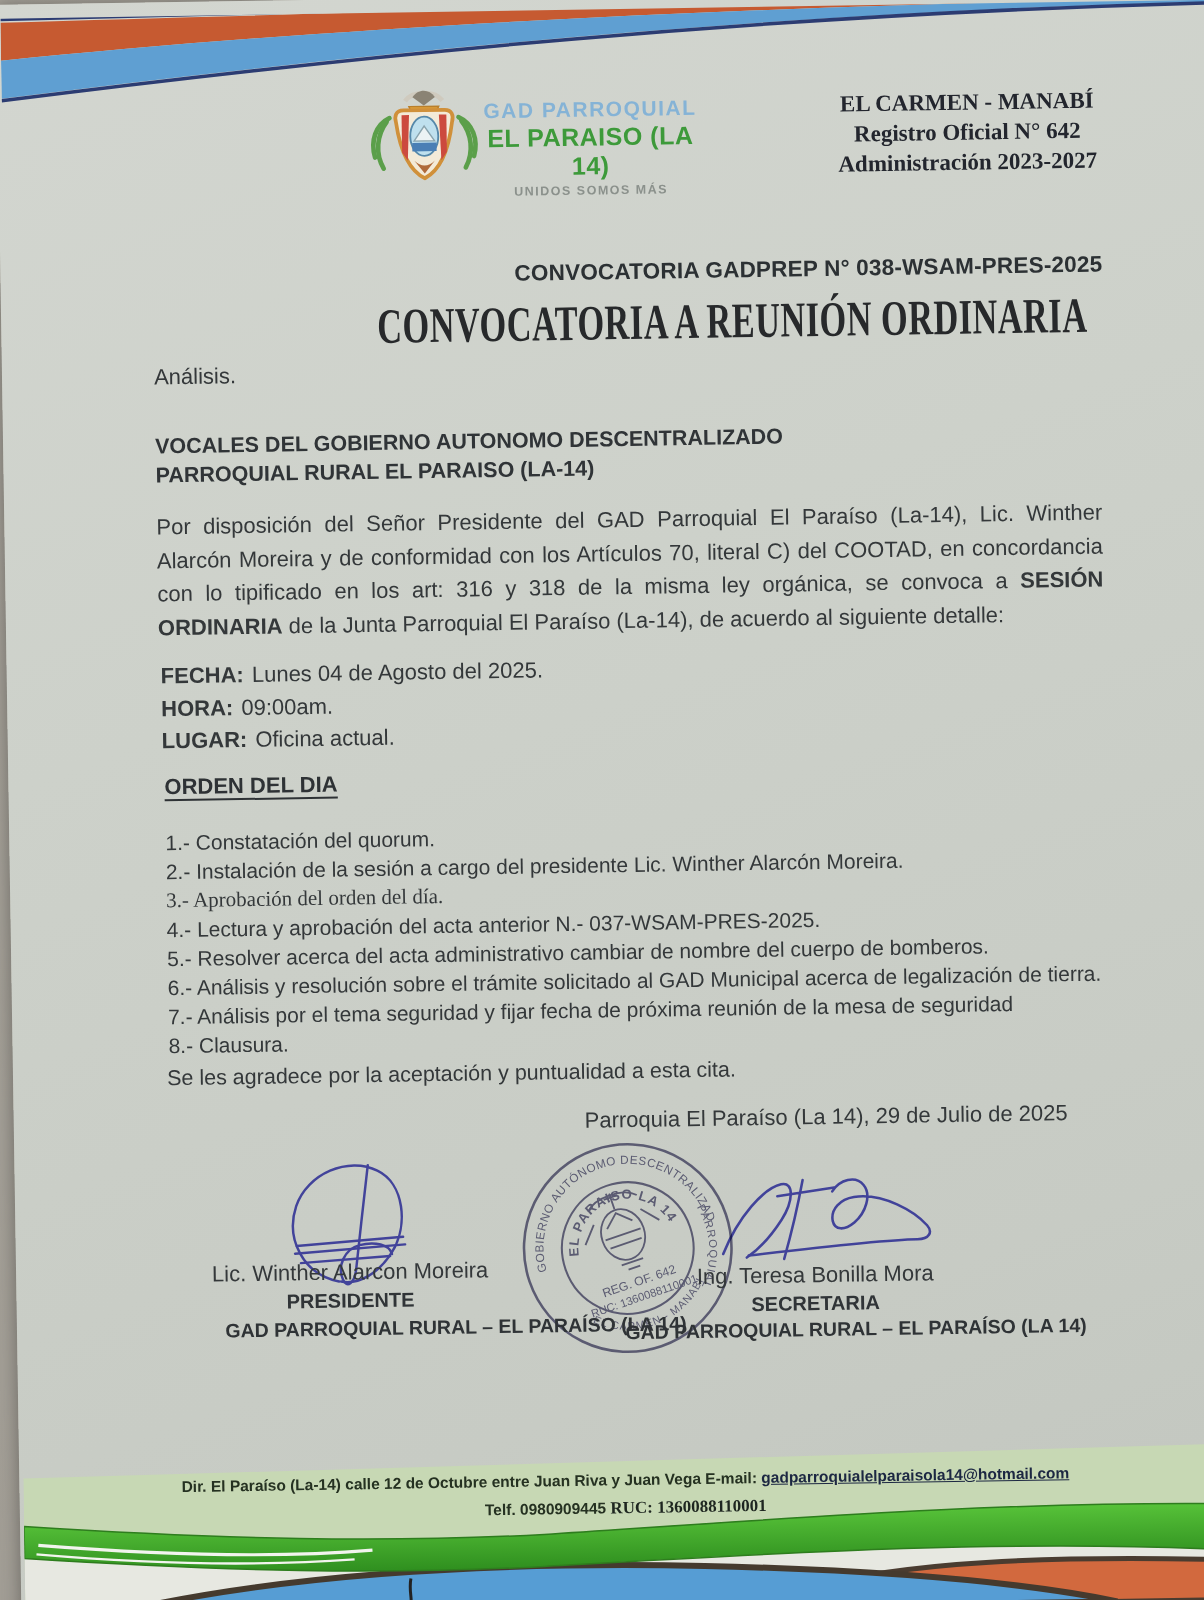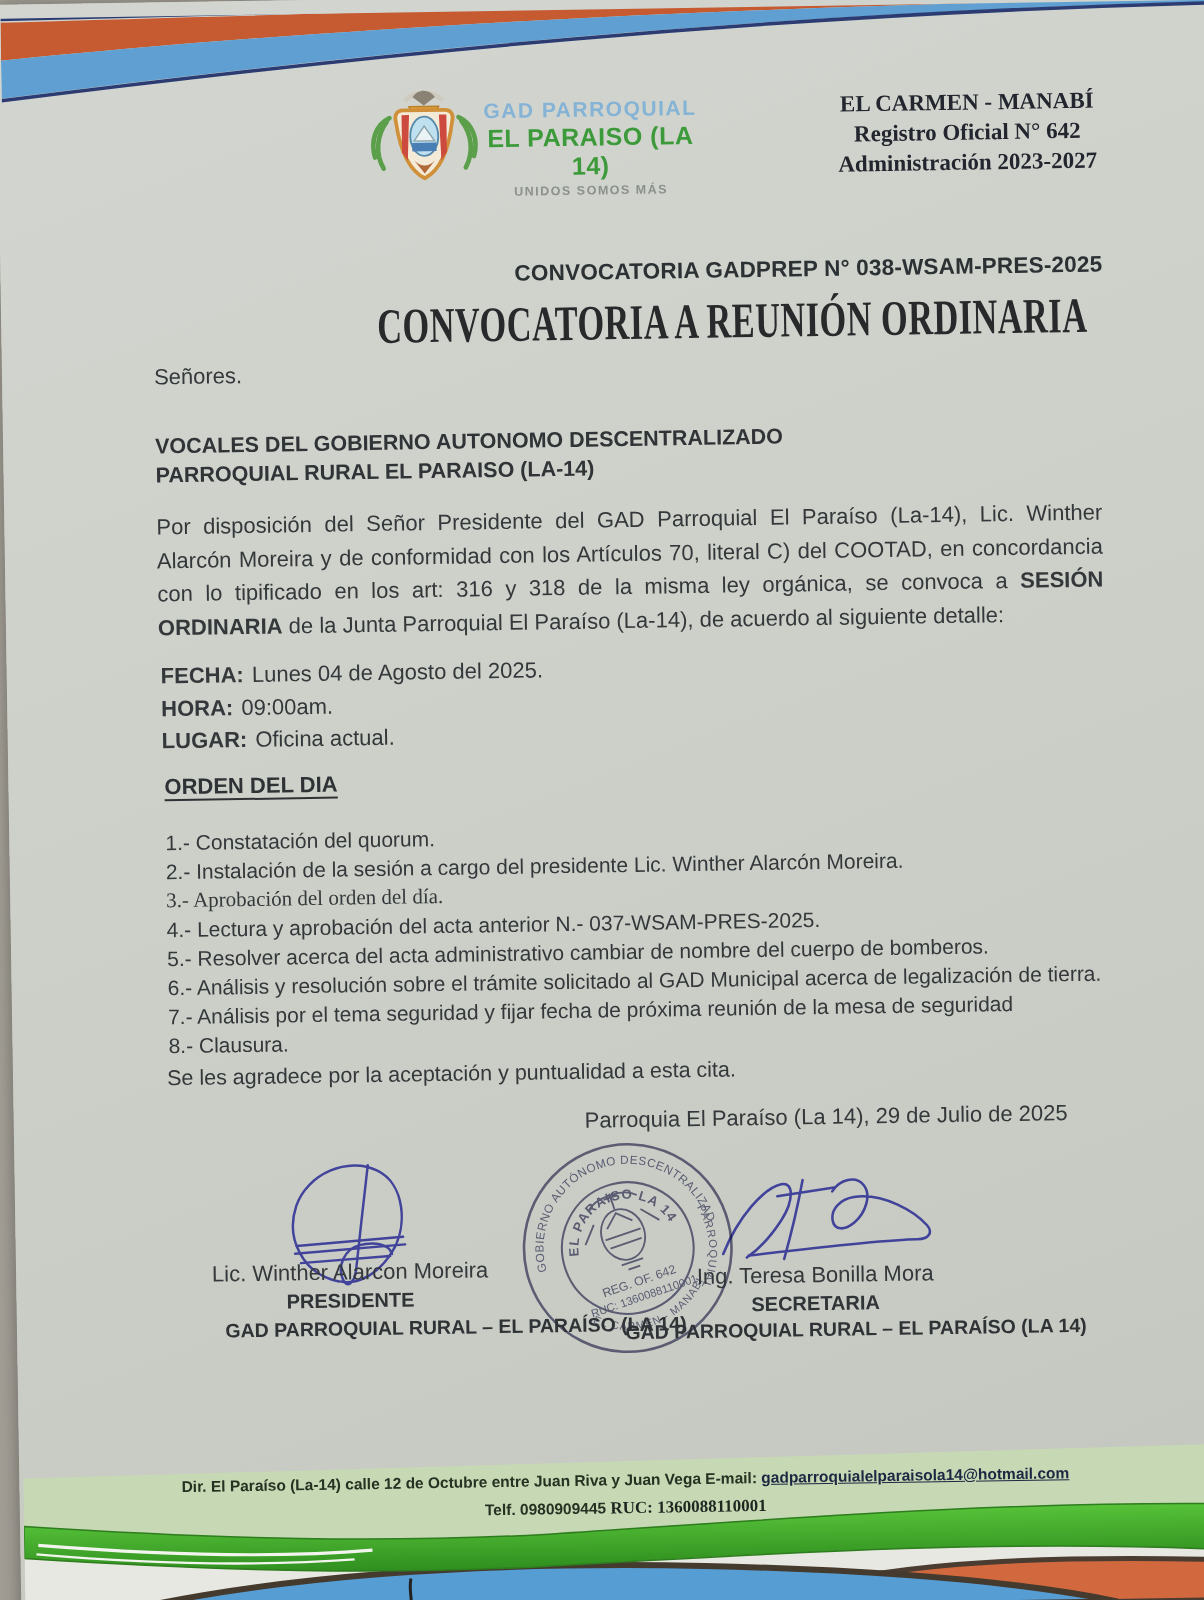--- a/index.html
+++ b/index.html
@@ -94,21 +94,21 @@
   <div class="abs center hdr-right" style="left:800px;top:84px;width:330px;">
     <div>EL CARMEN - MANABÍ</div>
     <div>Registro Oficial N° 642</div>
     <div>Administración 2023-2027</div>
   </div>
 
   <div class="abs right ref-line" style="left:500px;top:250px;width:598px;">CONVOCATORIA GADPREP N° 038-WSAM-PRES-2025</div>
 
   <div class="abs doc-title" style="left:372px;top:286px;">CONVOCATORIA A REUNIÓN ORDINARIA</div>
 
-  <div class="abs body-text" style="left:148px;top:344px;">Señores.</div>
+  <div class="abs body-text" style="left:148px;top:344px;">Análisis.</div>
 
   <div class="abs recipient" style="left:148px;top:416px;width:800px;">
     <div>VOCALES DEL GOBIERNO AUTONOMO DESCENTRALIZADO</div>
     <div>PARROQUIAL RURAL EL PARAISO (LA-14)</div>
   </div>
 
   <div class="abs body-text justify" style="left:148px;top:494px;width:946px;">
     <span>Por disposición del Señor Presidente del GAD Parroquial El Paraíso (La-14), Lic. Winther Alarcón Moreira y de conformidad con los Artículos 70, literal C) del COOTAD, en concordancia con lo tipificado en los art: 316 y 318 de la misma ley orgánica, se convoca a </span><span class="b">SESIÓN ORDINARIA</span><span> de la Junta Parroquial El Paraíso (La-14), de acuerdo al siguiente detalle:</span>
   </div>
 

